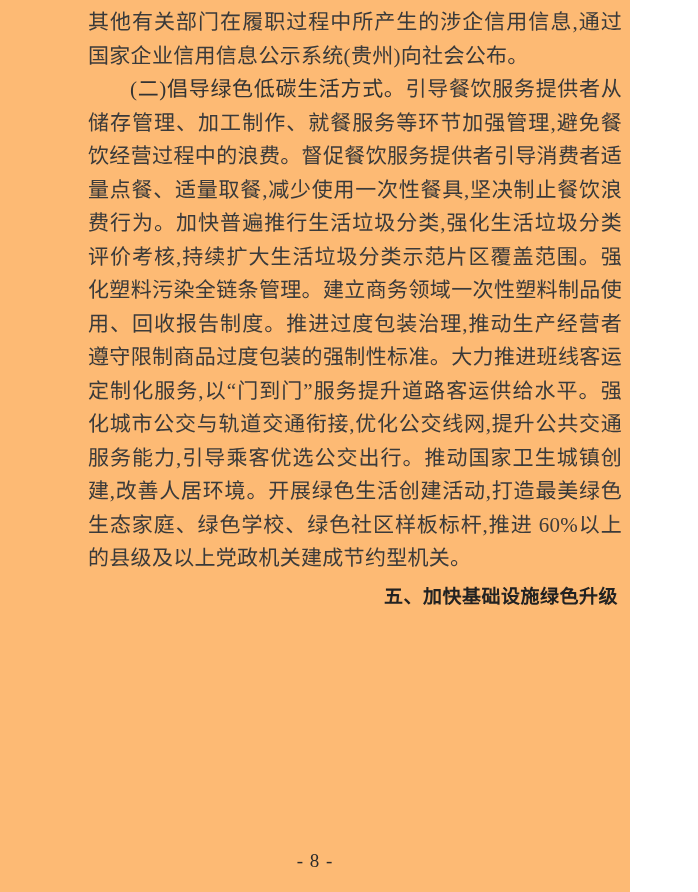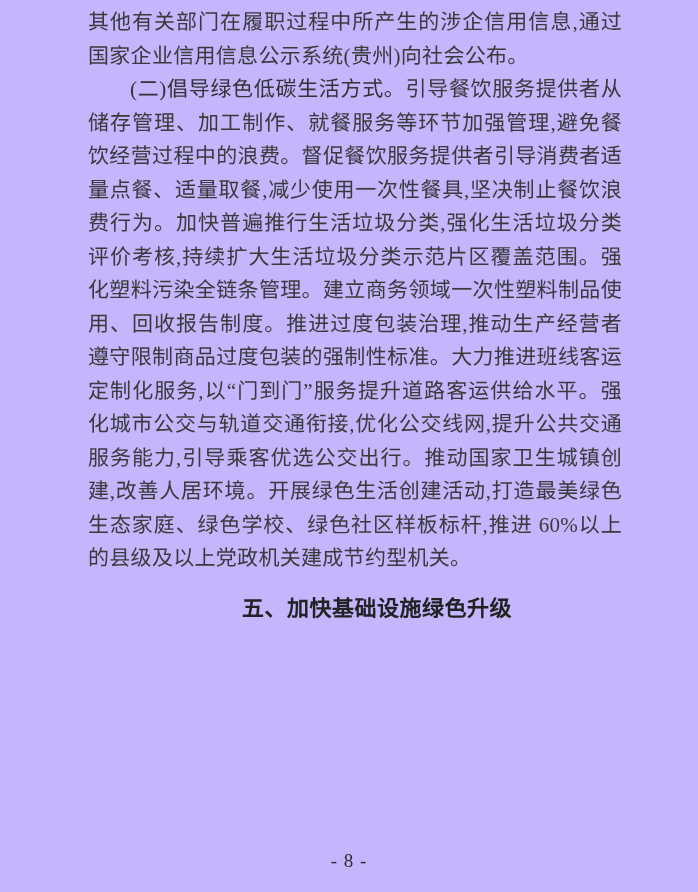--- a/index.html
+++ b/index.html
@@ -2,23 +2,23 @@
 <html lang="zh-CN"><head>
 <meta charset="utf-8">
 <style>
   html, body {
     margin: 0;
     padding: 0;
     background: #ffffff;
   }
   .page {
     position: relative;
-    width: 698px;
+    width: 630px;
     height: 892px;
-    background: #c4b5fd;
+    background: #fdba74;
     overflow: hidden;
     font-family: "Liberation Serif", "DejaVu Serif", serif;
   }
   .content {
     position: absolute;
     left: 88px;
     top: 6px;
     width: 534px;
   }
   .body-para {
@@ -34,29 +34,29 @@
   .indent {
     text-indent: 2em;
   }
   .lead {
     
     font-weight: 500;
     color: #333333;
     margin-top: 6px;
   }
   .section-heading {
-    margin: 16px;
-    font-size: 22px;
+    margin: 4px;
+    font-size: 19px;
     line-height: 33.5px;
     letter-spacing: 0.5px;
     text-indent: 2em;
     font-weight: bold;
     color: #222222;
     font-family: "Liberation Sans", "DejaVu Sans", sans-serif;
-    text-align: center;
+    text-align: right;
   }
   .page-number {
     position: absolute;
     left: 0;
     right: 0;
     top: 850px;
     text-align: center;
     font-size: 19px;
     letter-spacing: 1px;
     color: #2b2b2b;

